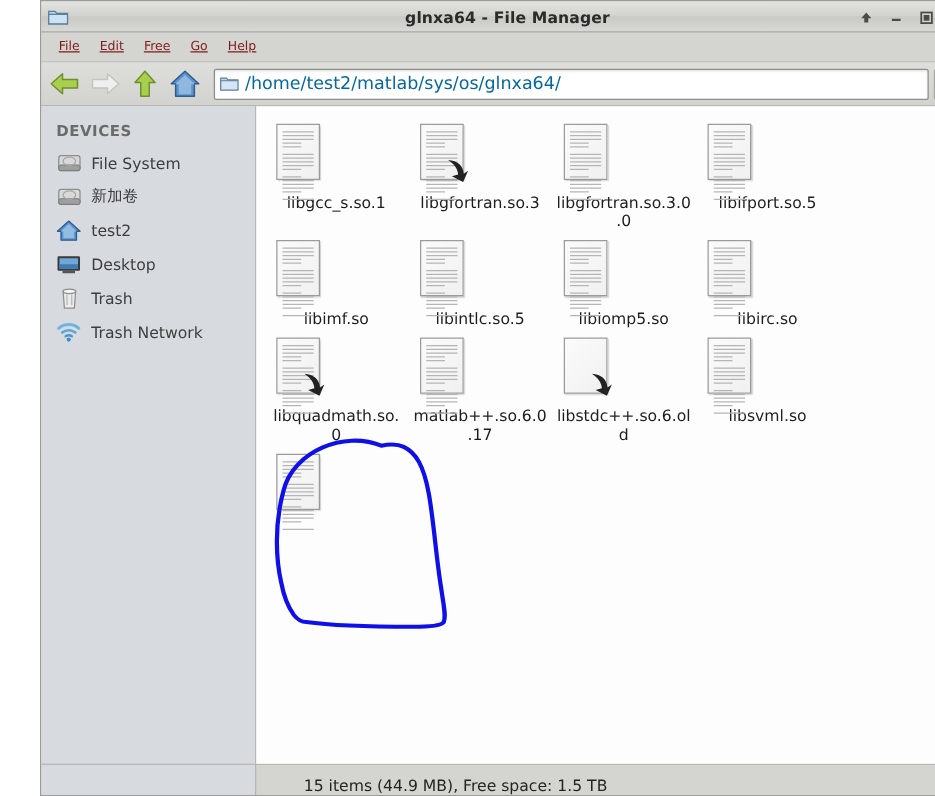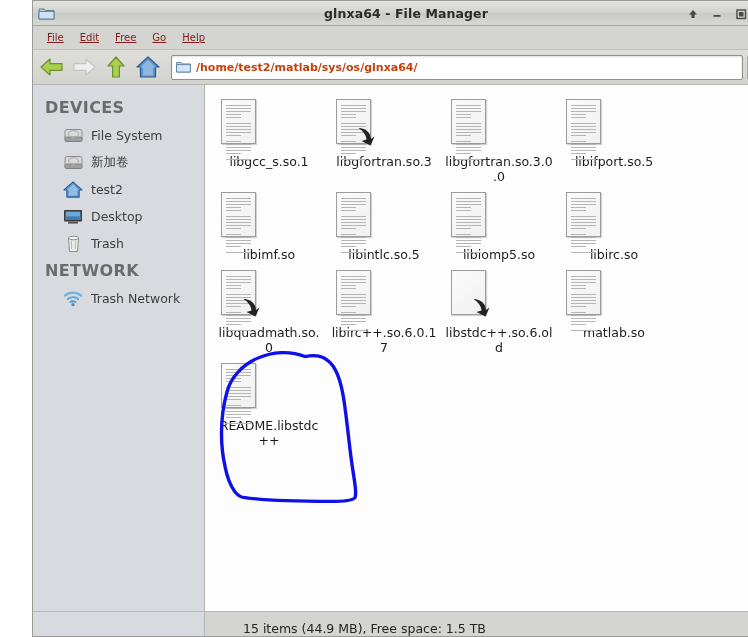--- a/index.html
+++ b/index.html
@@ -121,25 +121,24 @@
     border: 1px solid #8e8e8a;
     border-radius: 2px;
     display: flex;
     align-items: center;
     padding: 0 4px;
     box-sizing: border-box;
     box-shadow: inset 0 1px 2px rgba(0,0,0,.12);
   }
   .path-folder-icon { flex: 0 0 auto; margin-right: 5px; display:flex; }
   .path-text {
-    font-size: 11px;
-    color: #c2410c;
+    font-size: 14px;
+    color: #0369a1;
     white-space: nowrap;
     overflow: hidden;
-    font-weight: bold;
   }
   .reloadbtn {
     width: 26px;
     height: 25px;
     flex: 0 0 auto;
     display: flex;
     align-items: center;
     justify-content: center;
     margin-left: 2px;
     background: linear-gradient(to bottom,#e6e6e2,#d6d6d2);
@@ -160,31 +159,31 @@
   .sidebar {
     width: 172px;
     flex: 0 0 172px;
     background: #d7dbe0;
     border-right: 1px solid #b4b4b0;
     padding-top: 9px;
     box-sizing: border-box;
     overflow: hidden;
   }
   .side-head {
-    font-size: 16px;
+    font-size: 12px;
     font-weight: bold;
     color: #6b6b6b;
     padding: 4px 0 5px 12px;
     letter-spacing: .4px;
   }
   .side-item {
     display: flex;
     align-items: center;
     height: 27px;
-    padding-left: 30px;
+    padding-left: 12px;
     gap: 8px;
   }
   .side-item .ico { width: 20px; height: 20px; flex: 0 0 20px; display:flex; align-items:center; justify-content:center; }
   .side-item .lbl {
     font-size: 12.5px;
     color: #3d3d3d;
     white-space: nowrap;
   }
 
   
@@ -440,21 +439,20 @@
         <span class="ico">
           <svg width="17" height="19" viewBox="0 0 17 19">
             <path d="M3.5 4 h10 l-1 13.5 h-8 Z" fill="#ececec" stroke="#8d8d8d" stroke-width="1"></path>
             <ellipse cx="8.5" cy="4" rx="5" ry="1.8" fill="#f4f4f4" stroke="#8d8d8d" stroke-width="1"></ellipse>
             <path d="M6.6 6.5 V15 M10.4 6.5 V15" stroke="#b5b5b5" stroke-width="1"></path>
           </svg>
         </span>
         <span class="lbl">Trash</span>
       </div>
 
-      <div class="side-head">NETWORK</div>
       <div class="side-item">
         <span class="ico">
           <svg width="21" height="17" viewBox="0 0 21 17">
             <path d="M2 5.5 A13 13 0 0 1 19 5.5" fill="none" stroke="#6fb4e0" stroke-width="2.4" stroke-linecap="round"></path>
             <path d="M5 9 A9 9 0 0 1 16 9" fill="none" stroke="#5aa6d8" stroke-width="2.2" stroke-linecap="round"></path>
             <path d="M7.8 12.2 A5 5 0 0 1 13.2 12.2" fill="none" stroke="#4a99d0" stroke-width="2" stroke-linecap="round"></path>
             <circle cx="10.5" cy="15" r="1.7" fill="#3f8cc6"></circle>
           </svg>
         </span>
         <span class="lbl">Trash Network</span>
@@ -720,21 +718,21 @@
                   <i class="s g"></i>
                   <i class="s"></i>
                   <i></i>
                   <i></i>
                   <i></i>
                   <i class="s g"></i>
                   <i></i>
                 </div>
               </div>
             </div>
-            <div class="name">libirc++.so.6.0.17</div>
+            <div class="name">matlab++.so.6.0.17</div>
           </div>
           <div class="cell">
             <div class="iconwrap">
               <div class="docicon">
                 <div class="page"></div>
                 <svg class="linkarrow" viewBox="0 0 22 22">
                   <path d="M3.5 3 C 11 3.5, 15.5 7.5, 16 14 L19.5 11.5 L15.5 20.5 L6.5 16 L11.5 14.5 C 11 9.5, 8 6, 3.5 3 Z" fill="#222"></path>
                 </svg>
               </div>
             </div>
@@ -757,47 +755,46 @@
                   <i class="s g"></i>
                   <i class="s"></i>
                   <i></i>
                   <i></i>
                   <i></i>
                   <i class="s g"></i>
                   <i></i>
                 </div>
               </div>
             </div>
-            <div class="name">matlab.so</div>
-          </div>
-          <div class="cell">
-            <div class="iconwrap">
-              <div class="docicon">
-                <div class="page"></div>
-                <div class="lines">
-                  <i></i>
-                  <i></i>
-                  <i></i>
-                  <i class="s"></i>
-                  <i class="s g"></i>
-                  <i></i>
-                  <i></i>
-                  <i></i>
-                  <i></i>
-                  <i class="s g"></i>
-                  <i class="s"></i>
-                  <i></i>
-                  <i></i>
-                  <i></i>
-                  <i class="s g"></i>
-                  <i></i>
-                </div>
-              </div>
-            </div>
-            <div class="name">README.libstdc++</div>
+            <div class="name">libsvml.so</div>
+          </div>
+          <div class="cell">
+            <div class="iconwrap">
+              <div class="docicon">
+                <div class="page"></div>
+                <div class="lines">
+                  <i></i>
+                  <i></i>
+                  <i></i>
+                  <i class="s"></i>
+                  <i class="s g"></i>
+                  <i></i>
+                  <i></i>
+                  <i></i>
+                  <i></i>
+                  <i class="s g"></i>
+                  <i class="s"></i>
+                  <i></i>
+                  <i></i>
+                  <i></i>
+                  <i class="s g"></i>
+                  <i></i>
+                </div>
+              </div>
+            </div>
           </div>
         </div>
 
       <svg class="annotation" viewBox="0 0 573 552" preserveAspectRatio="none">
         <path d="M100 285 C 70 272, 30 290, 22 322
                  C 14 352, 16 382, 20 400
                  C 23 417, 28 424, 30 427
                  C 33 431, 36 433, 40 433
                  C 60 436, 95 437, 125 437
                  C 140 437, 148 436, 150 433

